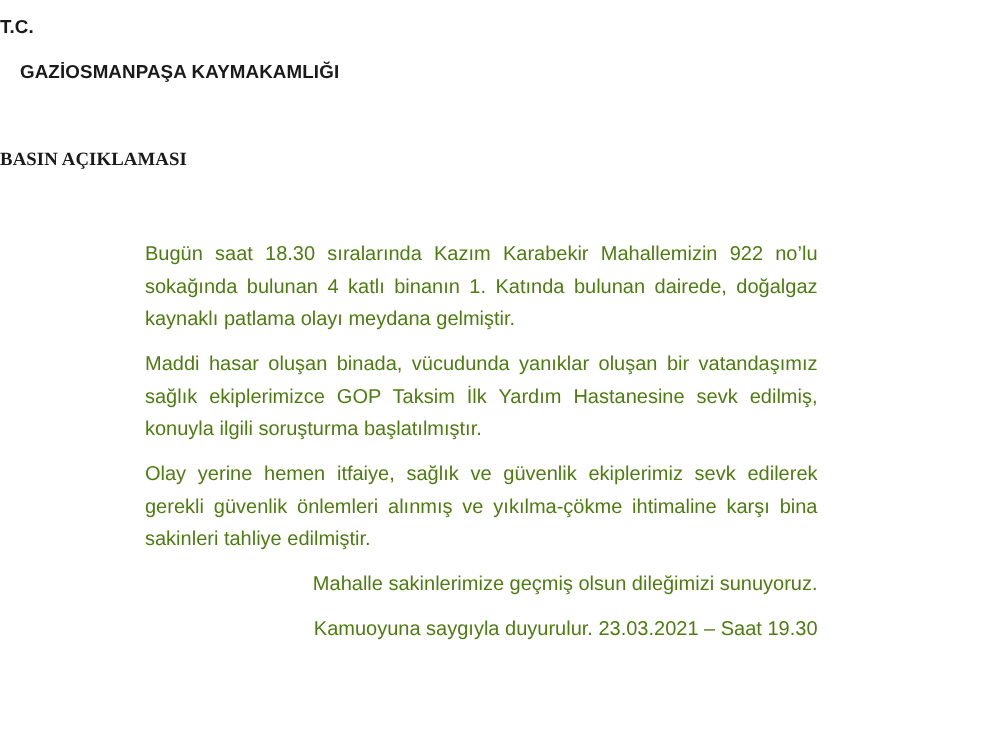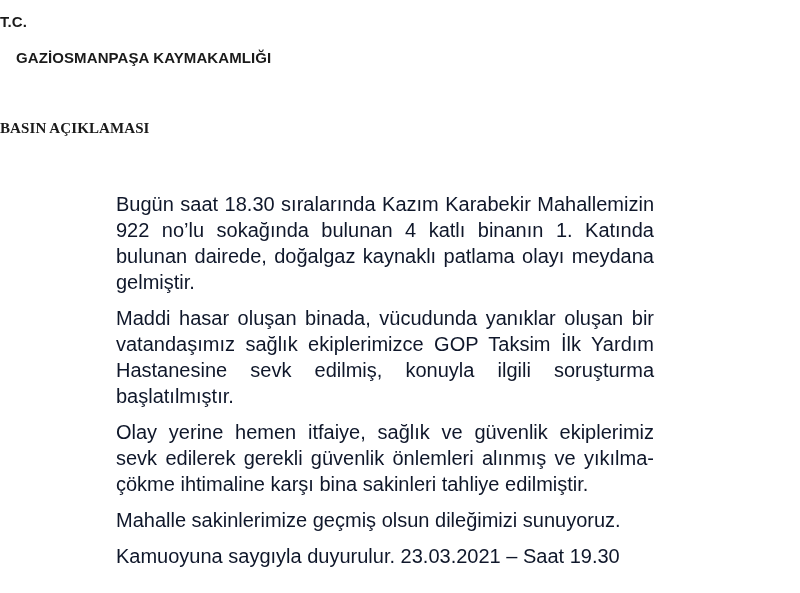--- a/index.html
+++ b/index.html
@@ -33,30 +33,30 @@
     }
     .h-tc { top: 13px; left: 0; width: 773px; }
     .h-office { top: 49px; left: 16px; width: 773px; }
     .h-press { top: 120px; left: 0; width: 773px; font-family: Liberation Serif, serif; }
 
     .body-text {
       position: absolute;
       left: 116px;
       top: 191px;
       width: 538px;
-      font-size: 20px;
+      font-size: 16px;
       line-height: 26px;
-      color: #0f172a;
+      color: #4d7c0f;
     }
     .body-text p {
       margin: 0 0 10px 0;
       text-align: justify;
     }
     .body-text p.noj {
-      text-align: left;
+      text-align: right;
     }
   </style>
 </head>
 <body>
 
 <div class="page">
   <div class="heading h-tc">T.C.</div>
   <div class="heading h-office">GAZİOSMANPAŞA KAYMAKAMLIĞI</div>
   <div class="heading h-press">BASIN AÇIKLAMASI</div>
 

